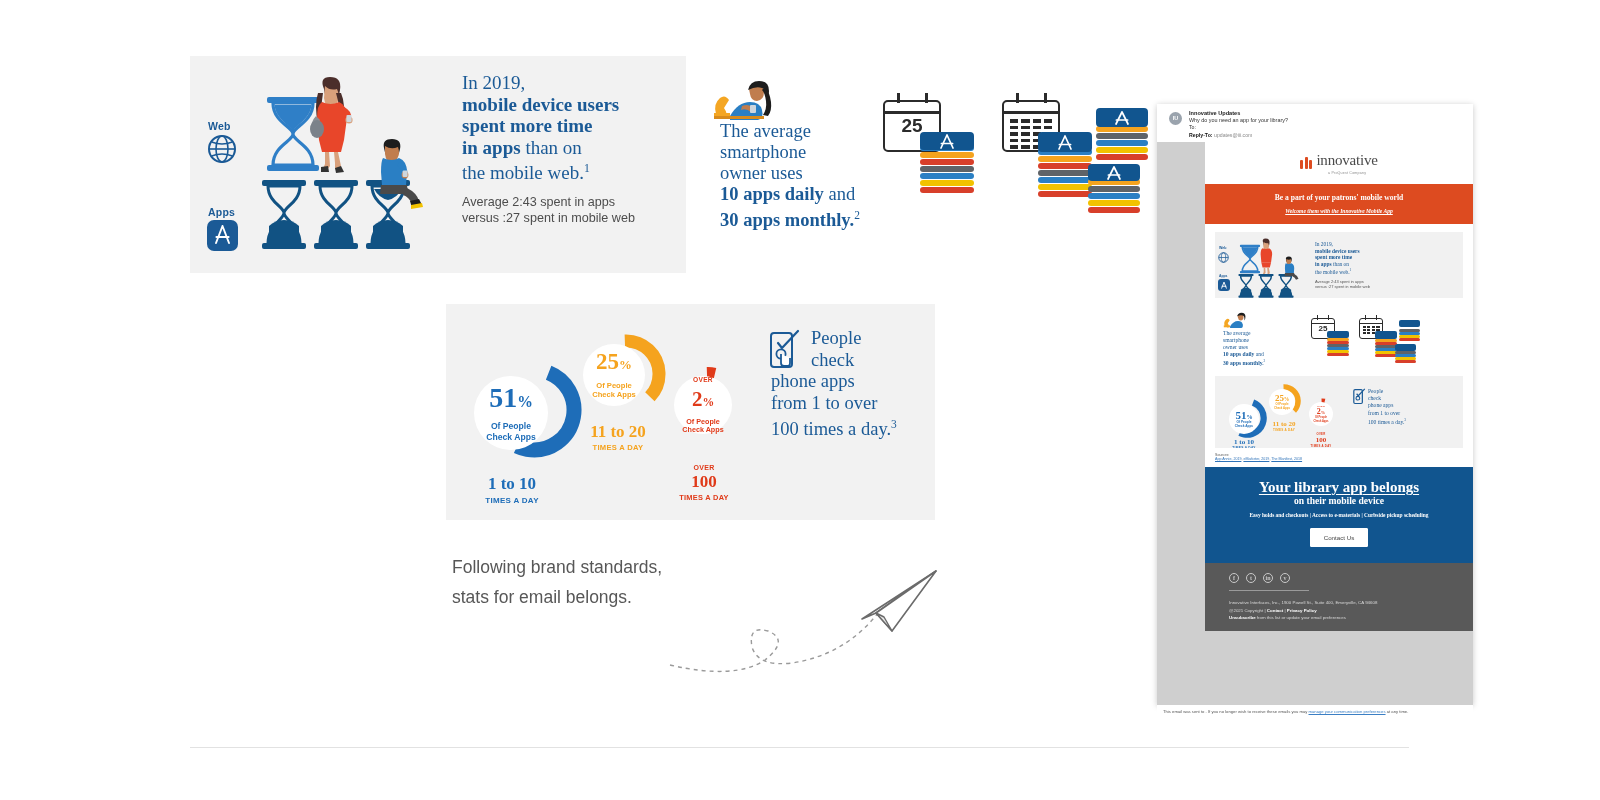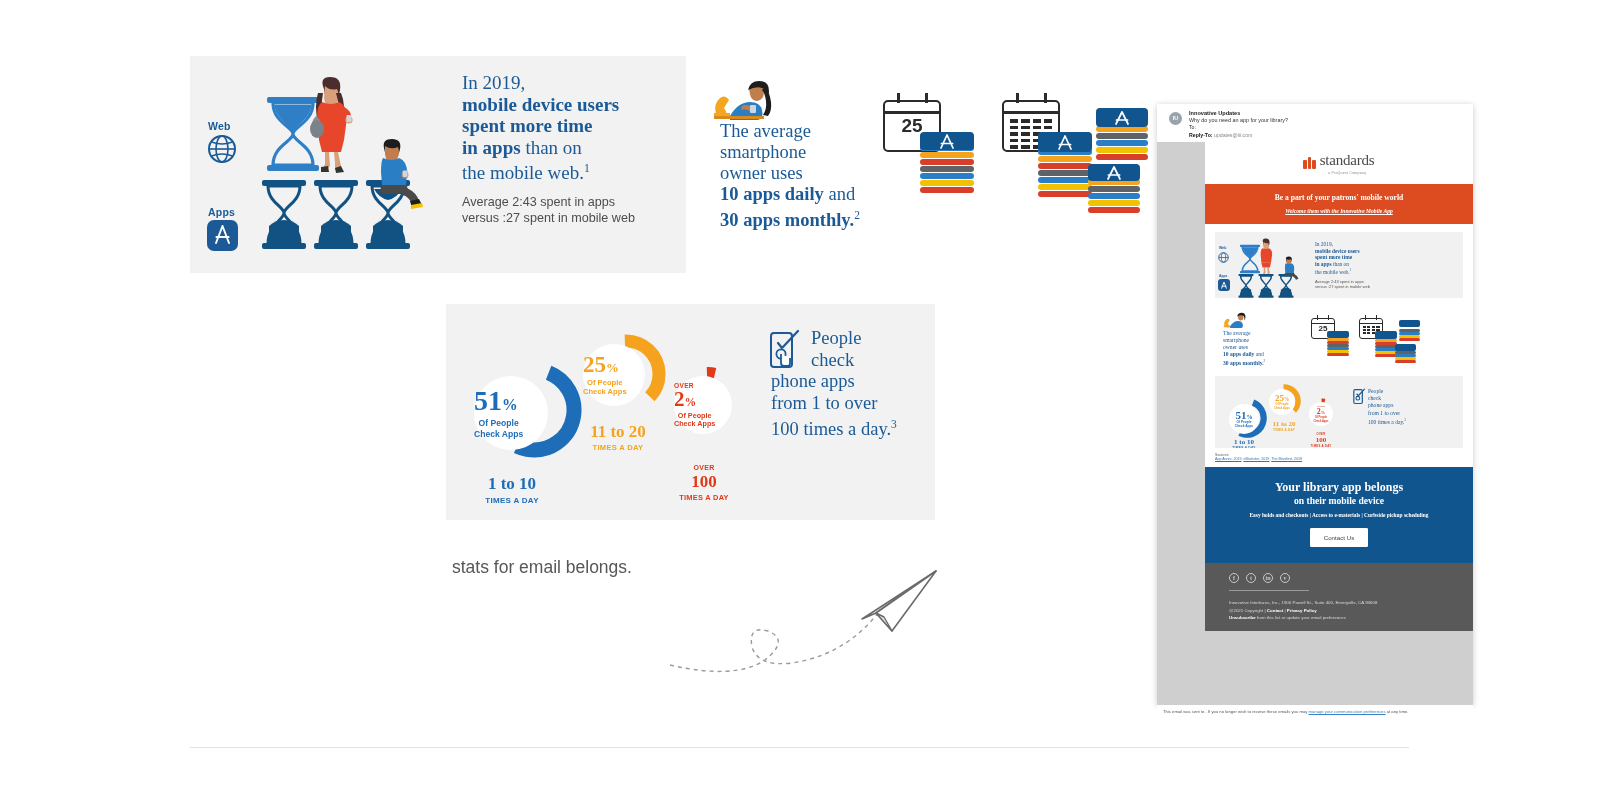--- a/index.html
+++ b/index.html
@@ -68,21 +68,21 @@
     position: absolute; left: 6px; right: 6px; top: 17px;
     display: grid; grid-template-columns: repeat(4, 1fr); gap: 3px 3px;
   }
   .cal .grid i { display: block; height: 3.6px; background: #2b2b2b; }
 
   
   #card3 { left: 446px; top: 304px; width: 489px; height: 216px; }
   .donut { position: absolute; border-radius: 50%; }
   .donut .hole {
     position: absolute; border-radius: 50%; background: #ffffff;
-    display: flex; flex-direction: column; align-items: flex-start; justify-content: center;
+    display: flex; flex-direction: column; align-items: center; justify-content: center; gap: 6px;
   }
   .pct { font-family: "Liberation Serif", serif; font-weight: 700; line-height: 1; }
   .pct .sym { font-size: .56em; }
   .ofp {
     font-family: "Liberation Sans", sans-serif; font-weight: 700; line-height: 1.18;
     text-align: center;
   }
   .cap-big { font-family: "Liberation Serif", serif; font-weight: 700; }
   .cap-sm { font-family: "Liberation Sans", sans-serif; font-weight: 700; letter-spacing: .3px; }
   #card3 .ptxt {
@@ -128,22 +128,22 @@
   .orange-band .t1 { font-family: "Liberation Serif", serif; font-weight: 700; font-size: 7.6px; }
   .orange-band .t2 {
     font-family: "Liberation Serif", serif; font-style: italic; font-weight: 700;
     font-size: 5.6px; margin-top: 6px; text-decoration: underline;
   }
 
   .mini { margin: 8px 10px 0; background: #f1f1f1; position: relative; overflow: hidden; }
 
   .blue-band { background: #11558f; color: #fff; text-align: center; padding: 14px 8px 16px; }
   .blue-band .b1 {
-    font-family: "Liberation Serif", serif; font-weight: 700; font-size: 12px; line-height: 13px;
-    text-decoration-thickness: .5px; text-underline-offset: 2px;
+    font-family: "Liberation Serif", serif; font-weight: 700; font-size: 15px; line-height: 13px;
+    text-decoration: underline; text-decoration-thickness: .5px; text-underline-offset: 2px;
   }
   .blue-band .b2 {
     font-family: "Liberation Serif", serif; font-weight: 700; font-size: 9.6px; line-height: 13px;
   }
   .blue-band .b3 { font-family: "Liberation Serif", serif; font-weight: 700; font-size: 5.4px; margin-top: 5px; }
   .cta {
     display: inline-block; margin-top: 10px; padding: 5px 13px;
     border: 1px solid #ffffff; background: #ffffff; color: #444;
     font-size: 6.2px; border-radius: 1px;
   }
@@ -442,20 +442,21 @@
     <div class="ptxt">
       <span style="margin-left:40px;">People</span><br>
       <span style="margin-left:40px;">check</span><br>
       <span>phone apps</span><br>
       <span>from 1 to over</span><br>
       <span>100 times a day.</span><sup>3</sup>
     </div>
   </div>
 
   <div id="caption">
+    <div>Following brand standards,</div>
     <div>stats for email belongs.</div>
   </div>
 
   <svg style="position:absolute;left:640px;top:555px;" width="320" height="120" viewBox="0 0 320 120">
     <path d="M30 110 Q95 125 125 105 Q150 85 128 76 Q108 70 112 92 Q118 112 152 108 Q205 100 238 58" fill="none" stroke="#9a9a9a" stroke-width="1.4" stroke-dasharray="4 4"></path>
     <path d="M222 64 L296 16 L236 58 Z" fill="#ffffff" stroke="#6b6b6b" stroke-width="1.6" stroke-linejoin="round"></path>
     <path d="M236 58 L296 16 L252 76 Z" fill="#ffffff" stroke="#6b6b6b" stroke-width="1.6" stroke-linejoin="round"></path>
     <path d="M236 58 L252 76 L244 62 Z" fill="#e8e8e8" stroke="#6b6b6b" stroke-width="1.4" stroke-linejoin="round"></path>
   </svg>
 
@@ -474,21 +475,21 @@
     <div class="ebody">
       <div class="inner">
 
         <div class="logo-wrap">
           <div class="logo-iii">
             <i style="height:9px;"></i>
               <i style="height:12px;"></i>
               <i style="height:9px;"></i>
           </div>
           <div>
-            <div class="logo-txt">standards</div>
+            <div class="logo-txt">innovative</div>
             <div class="logo-sub">a ProQuest Company</div>
           </div>
         </div>
 
         <div class="orange-band">
           <div class="t1">Be a part of your patrons' mobile world</div>
           <div class="t2">Welcome them with the Innovative Mobile App</div>
         </div>
 
         <div class="mini" style="height:66px;">

